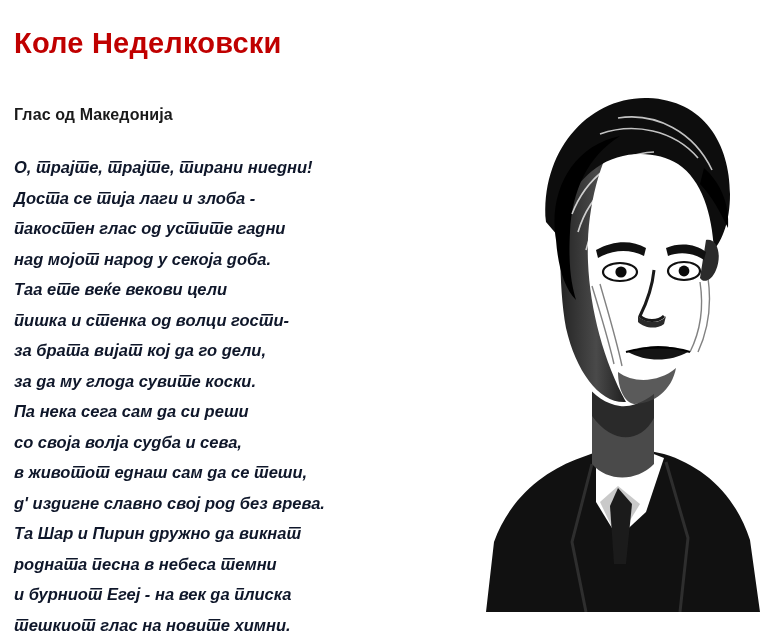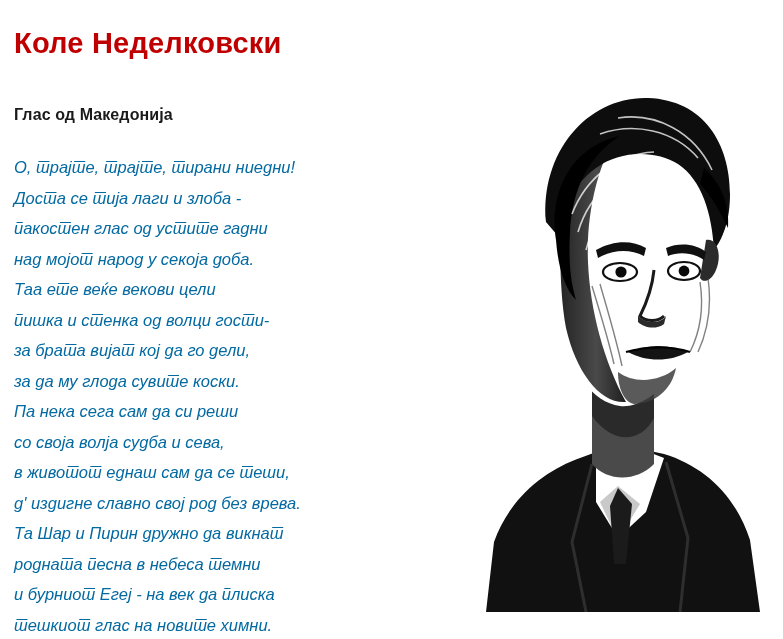--- a/index.html
+++ b/index.html
@@ -41,23 +41,24 @@
     font-size: 16px;
     font-weight: bold;
     color: #1a1a1a;
     margin: 0 0 28px 0;
     letter-spacing: 0.1px;
   }
   .poem-body {
     font-size: 16.5px;
     font-style: italic;
     line-height: 30.5px;
-    color: #0369a1;
+    color: #0f172a;
     white-space: pre-line;
     margin: 0;
+    font-weight: bold;
   }
   .portrait {
     position: absolute;
     left: 468px;
     top: 72px;
     width: 300px;
     height: 540px;
   }
   .portrait svg {
     display: block;

